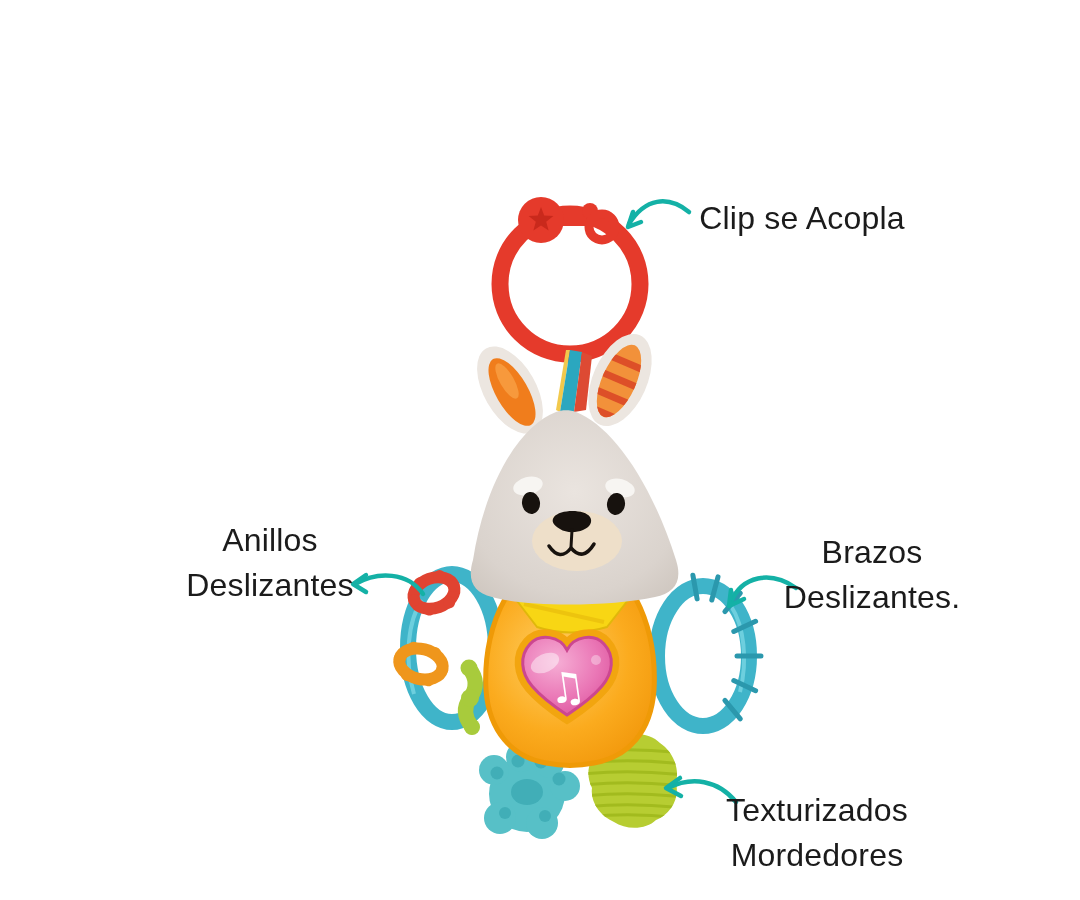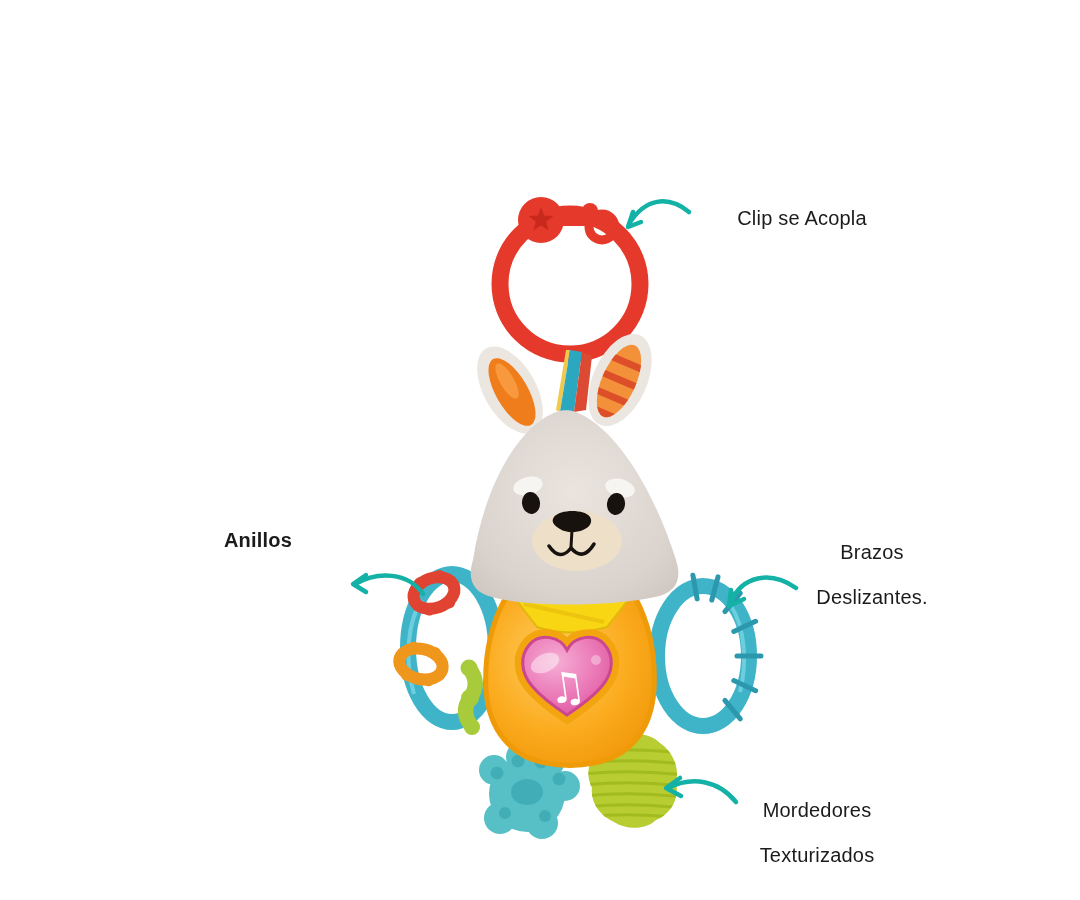--- a/index.html
+++ b/index.html
@@ -5,21 +5,21 @@
   html,body{margin:0;padding:0;background:#fff;}
   .stage{
     position:relative;width:1080px;height:900px;overflow:hidden;
     background:var(--background-color,#ffffff);
     font-family:"Liberation Sans", sans-serif;
   }
   .toy-svg{position:absolute;left:0;top:0;}
   .label{
     position:absolute;text-align:center;
     color:var(--text-color,#1b1b1b);
-    font-size:20px;line-height:45px;font-weight:500;letter-spacing:.2px;
+    font-size:32px;line-height:45px;font-weight:500;letter-spacing:.2px;
   }
   .arrow{stroke:var(--accent-color,#14b1a6);stroke-width:4.5;fill:none;
          stroke-linecap:round;stroke-linejoin:round;}
   .note{
     position:absolute;left:527px;top:662px;width:80px;height:52px;
     color:#ffffff;font-size:42px;line-height:52px;text-align:center;
     font-family:"DejaVu Sans", sans-serif;
     transform:rotate(-8deg);
   }
 </style>
@@ -205,25 +205,26 @@
       <path class="arrow" d="M 736 802 C 718 780 692 776 668 788"></path>
       <path class="arrow" d="M 680 778 L 666 788 L 681 796"></path>
     </g>
   </svg>
 
   <div class="note">♫</div>
 
   <div class="label" style="left:637px;top:196px;width:330px;">
     <div>Clip se Acopla</div>
   </div>
-  <div class="label" style="left:108px;top:518px;width:300px;font-weight:bold;">
+  <div class="label" style="left:120px;top:518px;width:300px;">
     <div>Anillos</div>
+    <div>Deslizantes</div>
   </div>
   <div class="label" style="left:722px;top:530px;width:300px;">
     <div>Brazos</div>
     <div>Deslizantes.</div>
   </div>
   <div class="label" style="left:667px;top:788px;width:300px;">
+    <div>Texturizados</div>
     <div>Mordedores</div>
-    <div>Texturizados</div>
   </div>
 
 </div>
 
 </body></html>

